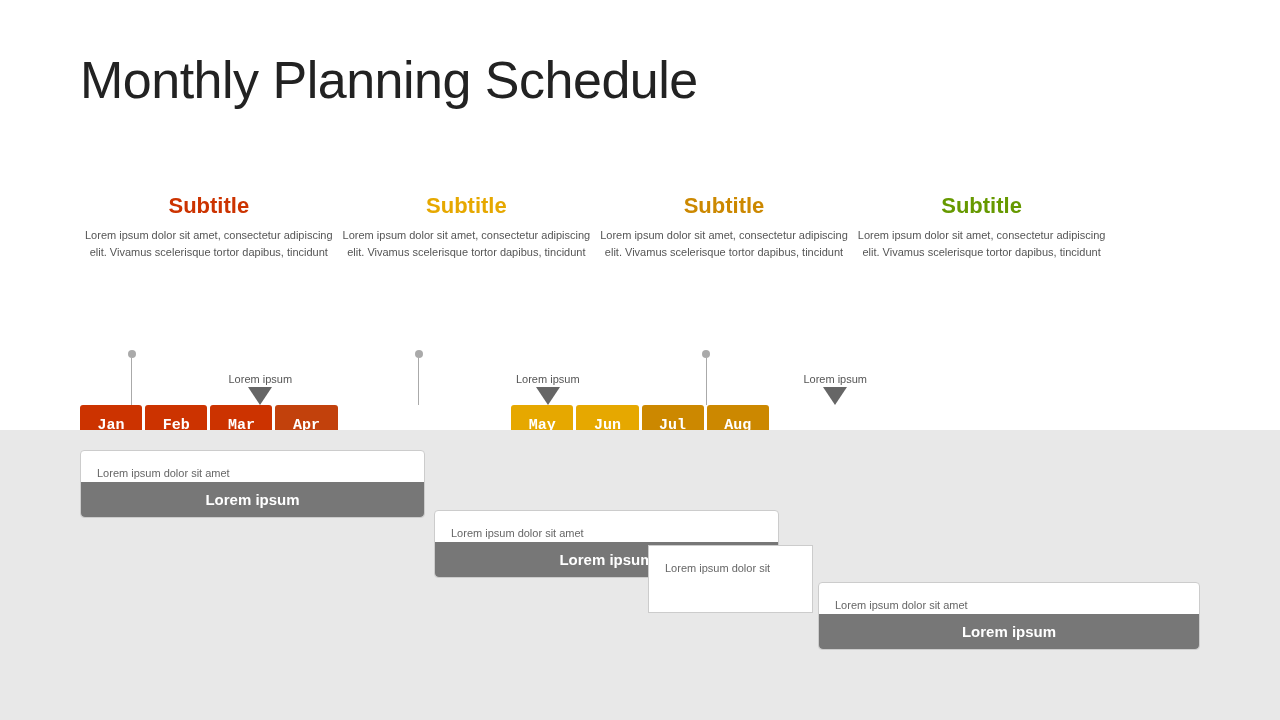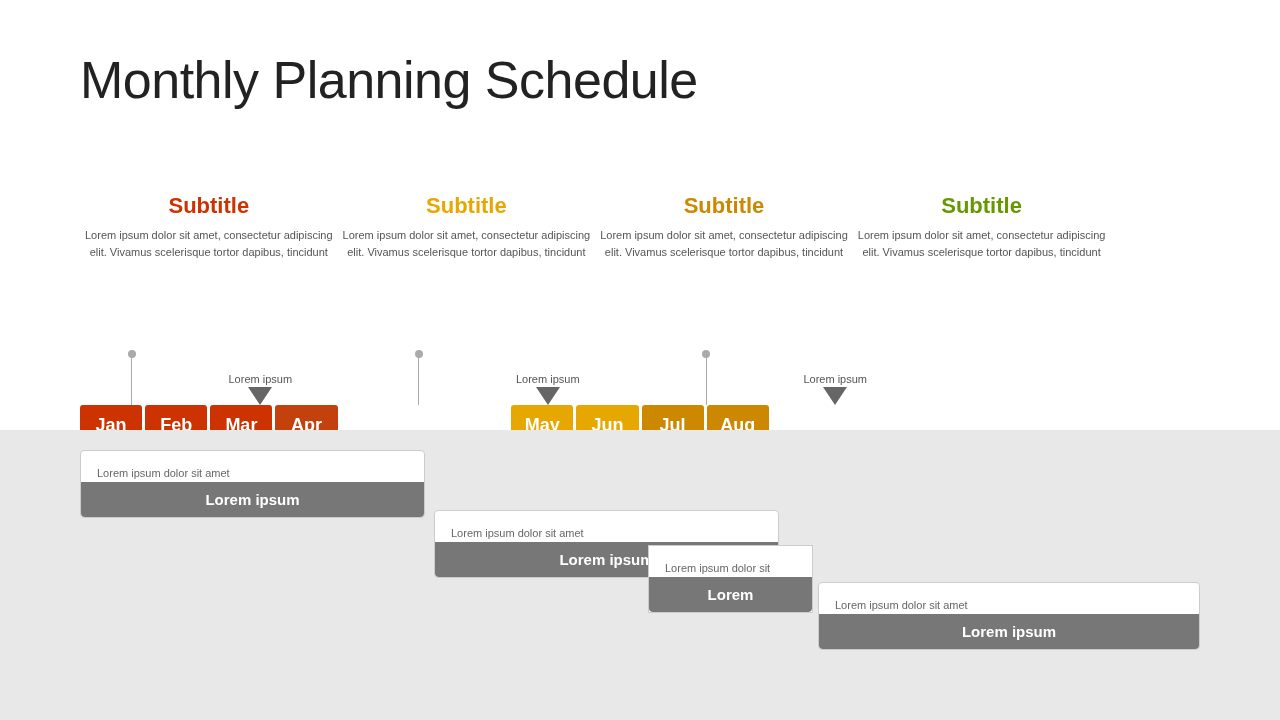--- a/index.html
+++ b/index.html
@@ -64,23 +64,24 @@
       border-right: 12px solid transparent;
       border-top: 18px solid #666;
     }
     .month-cell {
       flex: 1;
       height: 40px;
       display: flex;
       align-items: center;
       justify-content: center;
       color: white;
-      font-size: 18px;
+      font-size: 15px;
       font-weight: 600;
       border-radius: 3px;
+      font-family: Liberation Mono, monospace;
     }
     .info-box-text {
       font-size: 11px;
       color: #666;
     }
   </style>
 </head>
 <body>
 
 <div class="slide">
@@ -178,21 +179,20 @@
     <div style="position:absolute;bottom:0;left:0;right:0;background:#777;color:white;font-size:15px;font-weight:600;text-align:center;padding:9px;border-radius:0 0 4px 4px;">Lorem ipsum</div>
   </div>
 
   <div style="position:absolute; top:510px; left:434px; width:345px; background:white; border:1.5px solid #ccc; border-radius:4px; padding:16px 16px 38px 16px; z-index:1;">
     <div class="info-box-text">Lorem ipsum dolor sit amet</div>
     <div style="position:absolute;bottom:0;left:0;right:0;background:#777;color:white;font-size:15px;font-weight:600;text-align:center;padding:9px;border-radius:0 0 4px 4px;">Lorem ipsum</div>
   </div>
 
   <div style="position:absolute; top:545px; left:648px; width:165px; background:white; border:1.5px solid #ccc; border-radius:0; padding:16px 16px 38px 16px; z-index:1;">
     <div class="info-box-text">Lorem ipsum dolor sit</div>
-    <div style="position:absolute;bottom:0;left:0;right:0;background:#777;color:white;font-size:15px;font-weight:600;text-align:center;padding:9px;border-radius:0 0 4px 4px;">Lorem</div>
   </div>
 
   <div style="position:absolute; top:582px; left:818px; width:382px; background:white; border:1.5px solid #ccc; border-radius:4px; padding:16px 16px 38px 16px; z-index:1;">
     <div class="info-box-text">Lorem ipsum dolor sit amet</div>
     <div style="position:absolute;bottom:0;left:0;right:0;background:#777;color:white;font-size:15px;font-weight:600;text-align:center;padding:9px;border-radius:0 0 4px 4px;">Lorem ipsum</div>
   </div>
 
 </div>
 
 </body></html>

